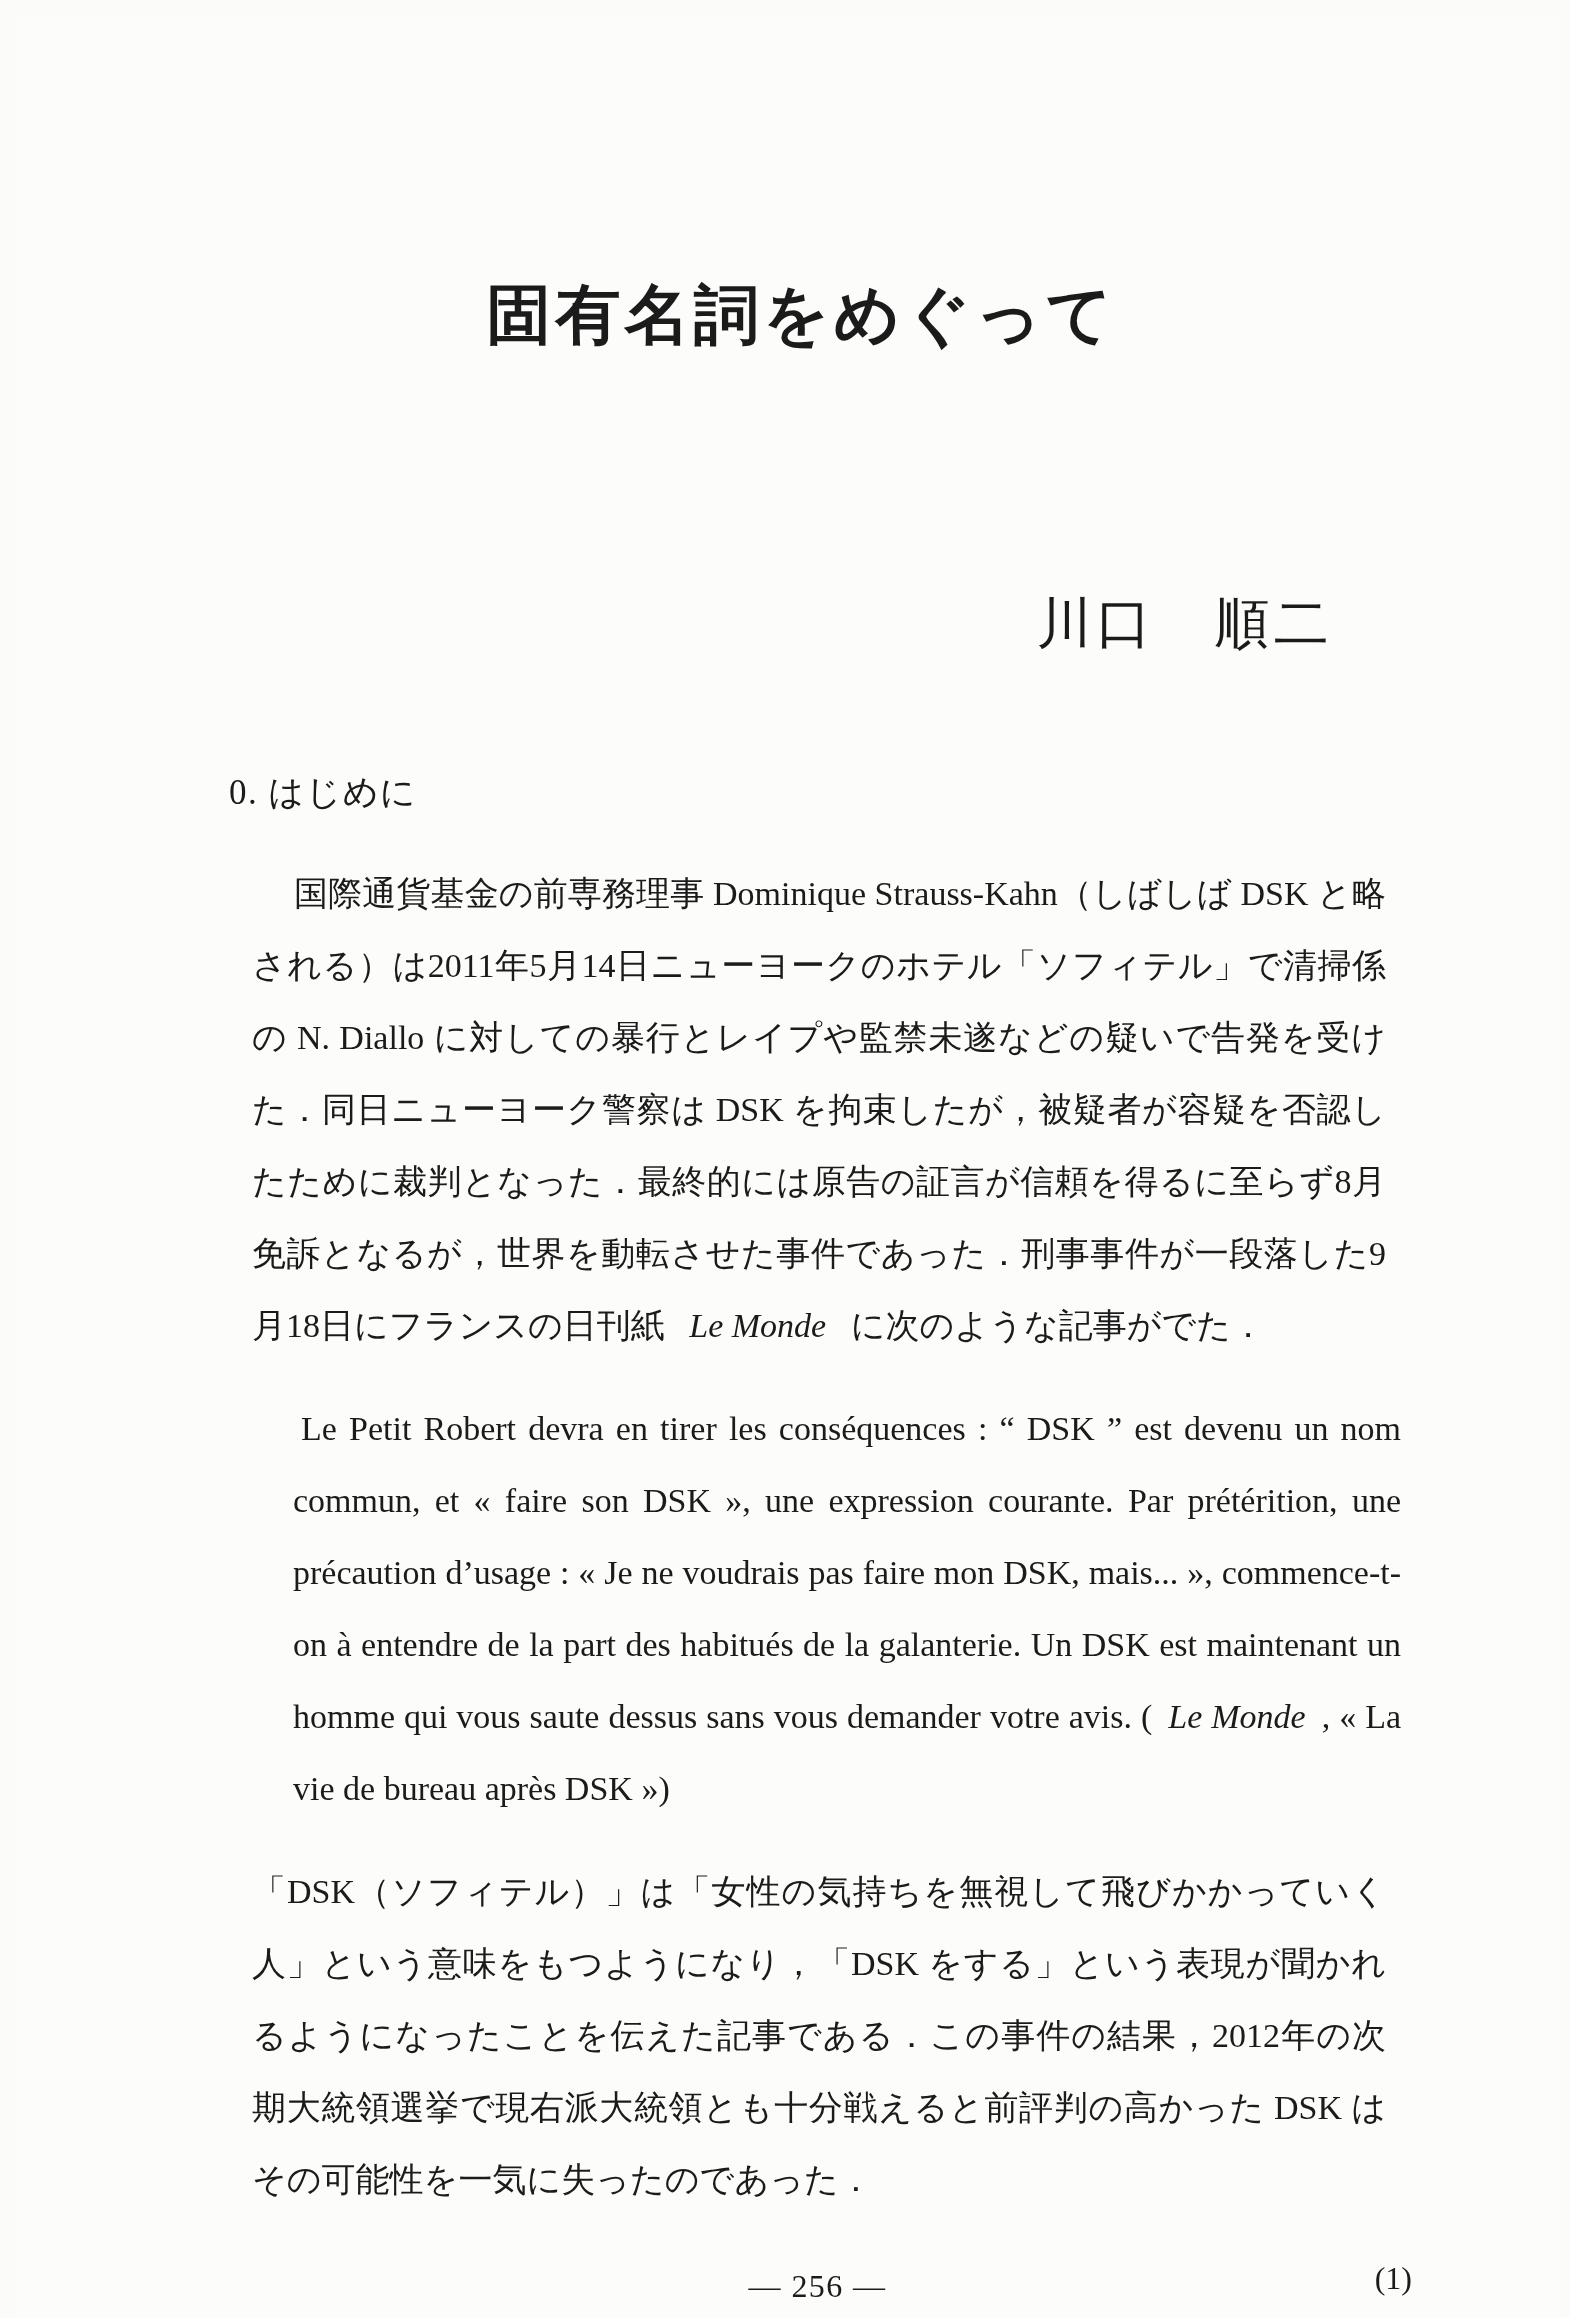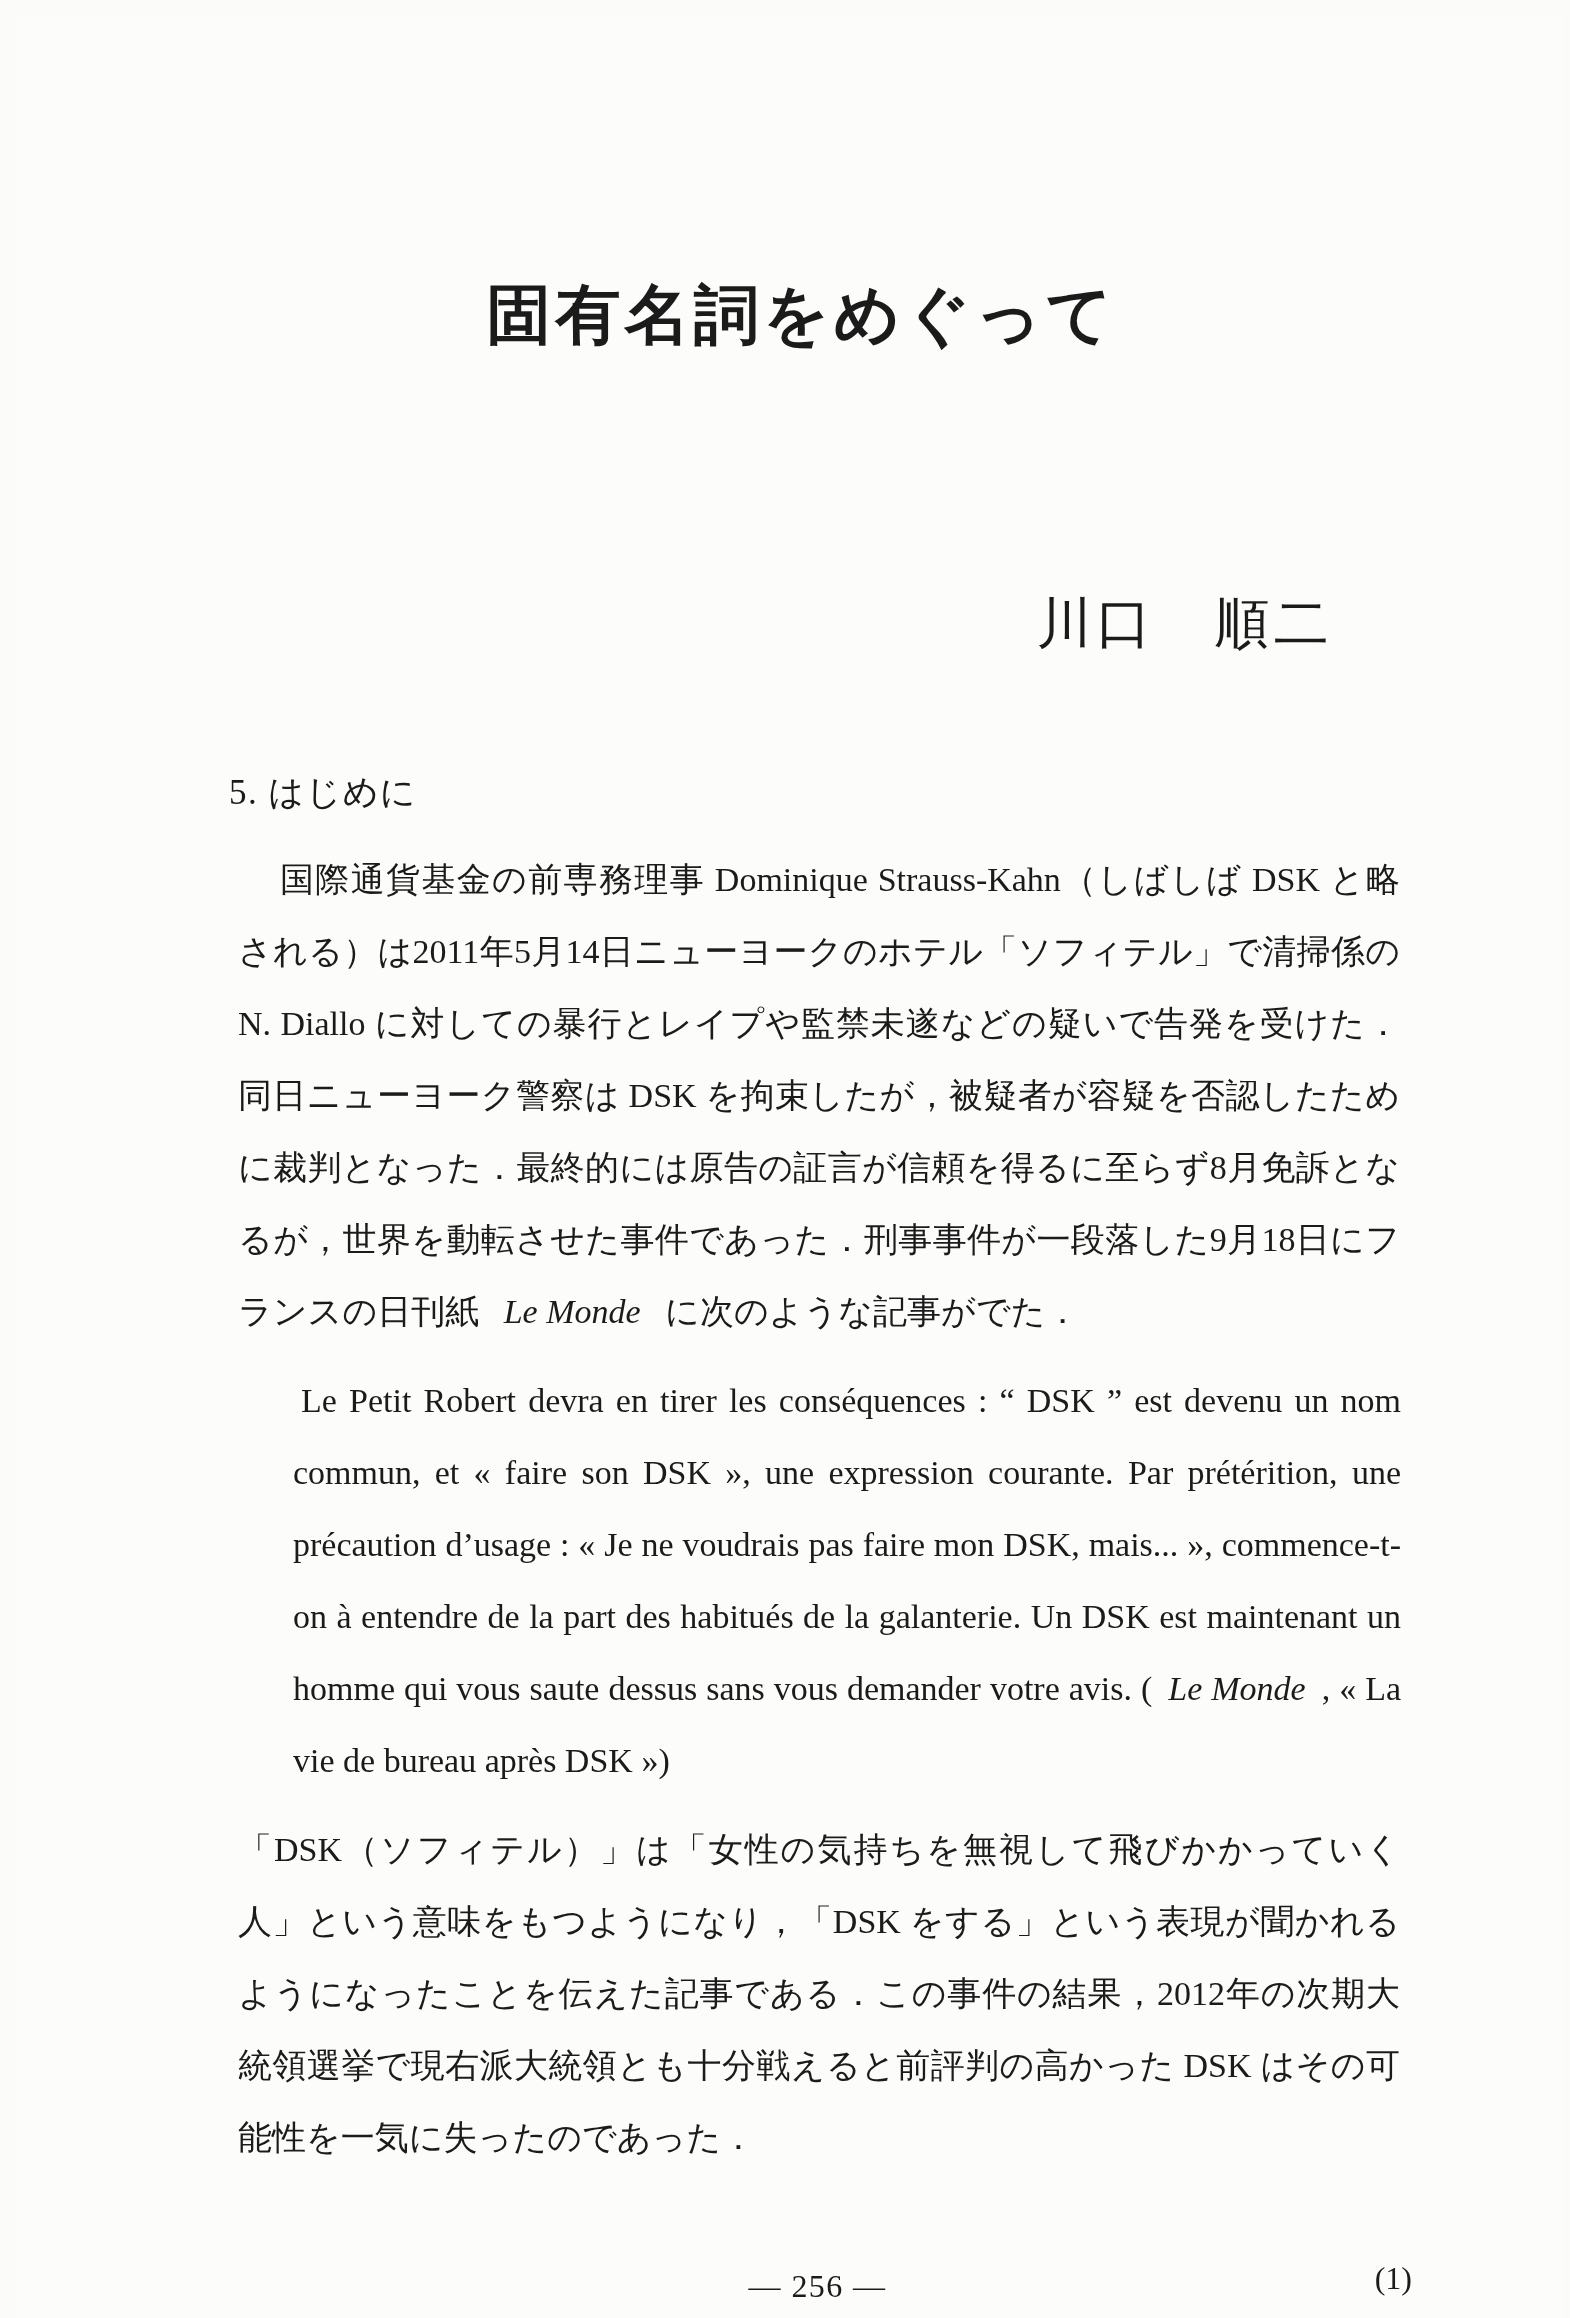--- a/index.html
+++ b/index.html
@@ -54,21 +54,21 @@
     position: absolute;
     top: 811px;
     left: 205px;
     width: 1196px;
     font-size: 34px;
     line-height: 72px;
     text-align: justify;
     text-justify: inter-character;
   }
 
-  .para { margin: 1px; }
+  .para { margin: 15px; }
   .para.indent { text-indent: 34px; }
   .para.hang { text-indent: 0; }
 
   .quote-block {
     margin-left: 56px;
     text-align: justify;
   }
 
   .serif-italic {
     font-style: italic;
@@ -99,21 +99,21 @@
 </style>
 </head>
 <body>
 
 <div class="page">
 
   <h1 class="paper-title">固有名詞をめぐって</h1>
 
   <div class="author-name">川口　順二</div>
 
-  <h2 class="section-heading">5. はじめに</h2>
+  <h2 class="section-heading">0. はじめに</h2>
 
   <div class="body-text">
 
     <p class="para indent"><span>国際通貨基金の前専務理事 Dominique Strauss-Kahn（しばしば DSK と略される）は2011年5月14日ニューヨークのホテル「ソフィテル」で清掃係の N. Diallo に対しての暴行とレイプや監禁未遂などの疑いで告発を受けた．同日ニューヨーク警察は DSK を拘束したが，被疑者が容疑を否認したために裁判となった．最終的には原告の証言が信頼を得るに至らず8月免訴となるが，世界を動転させた事件であった．刑事事件が一段落した9月18日にフランスの日刊紙 </span><em class="serif-italic">Le Monde</em><span> に次のような記事がでた．</span></p>
 
     <blockquote class="quote-block"><span>Le Petit Robert devra en tirer les conséquences : “ DSK ” est devenu un nom commun, et « faire son DSK », une expression courante. Par prétérition, une précaution d’usage : « Je ne voudrais pas faire mon DSK, mais... », commence-t-on à entendre de la part des habitués de la galanterie. Un DSK est maintenant un homme qui vous saute dessus sans vous demander votre avis. (</span><em class="serif-italic">Le Monde</em><span>, « La vie de bureau après DSK »)</span></blockquote>
 
     <p class="para hang">「DSK（ソフィテル）」は「女性の気持ちを無視して飛びかかっていく人」という意味をもつようになり，「DSK をする」という表現が聞かれるようになったことを伝えた記事である．この事件の結果，2012年の次期大統領選挙で現右派大統領とも十分戦えると前評判の高かった DSK はその可能性を一気に失ったのであった．</p>
 
 

